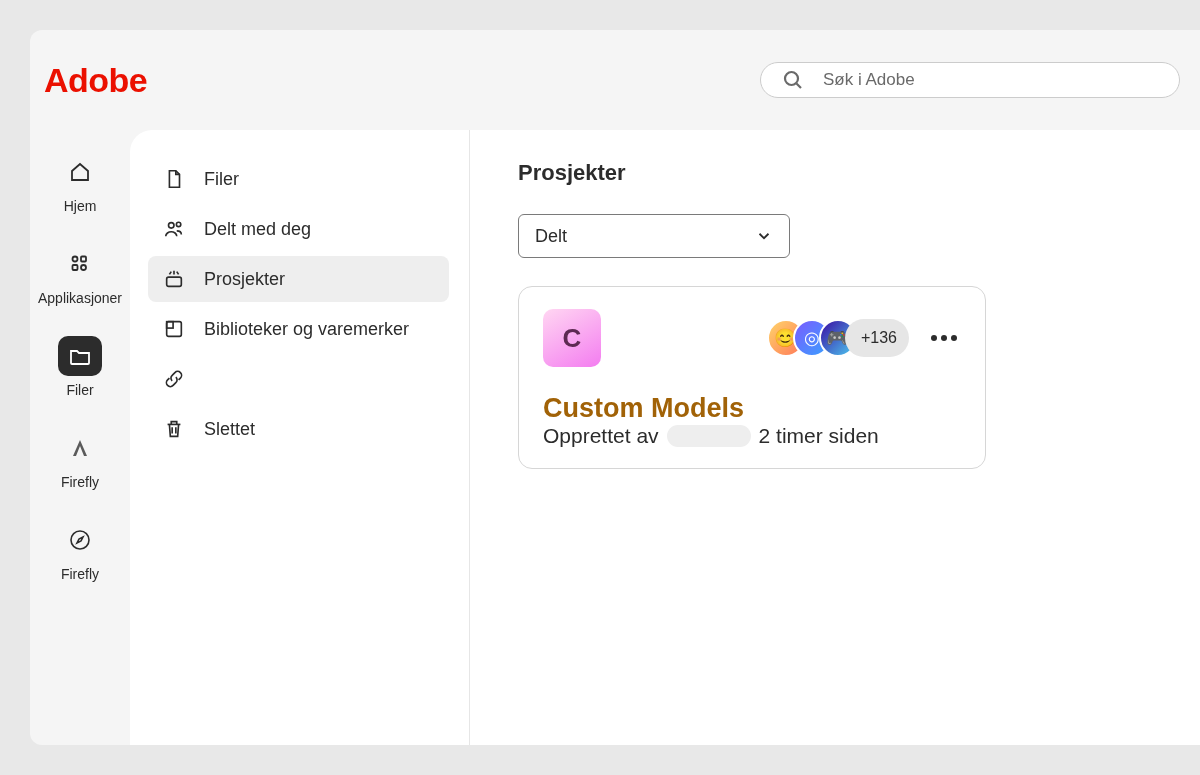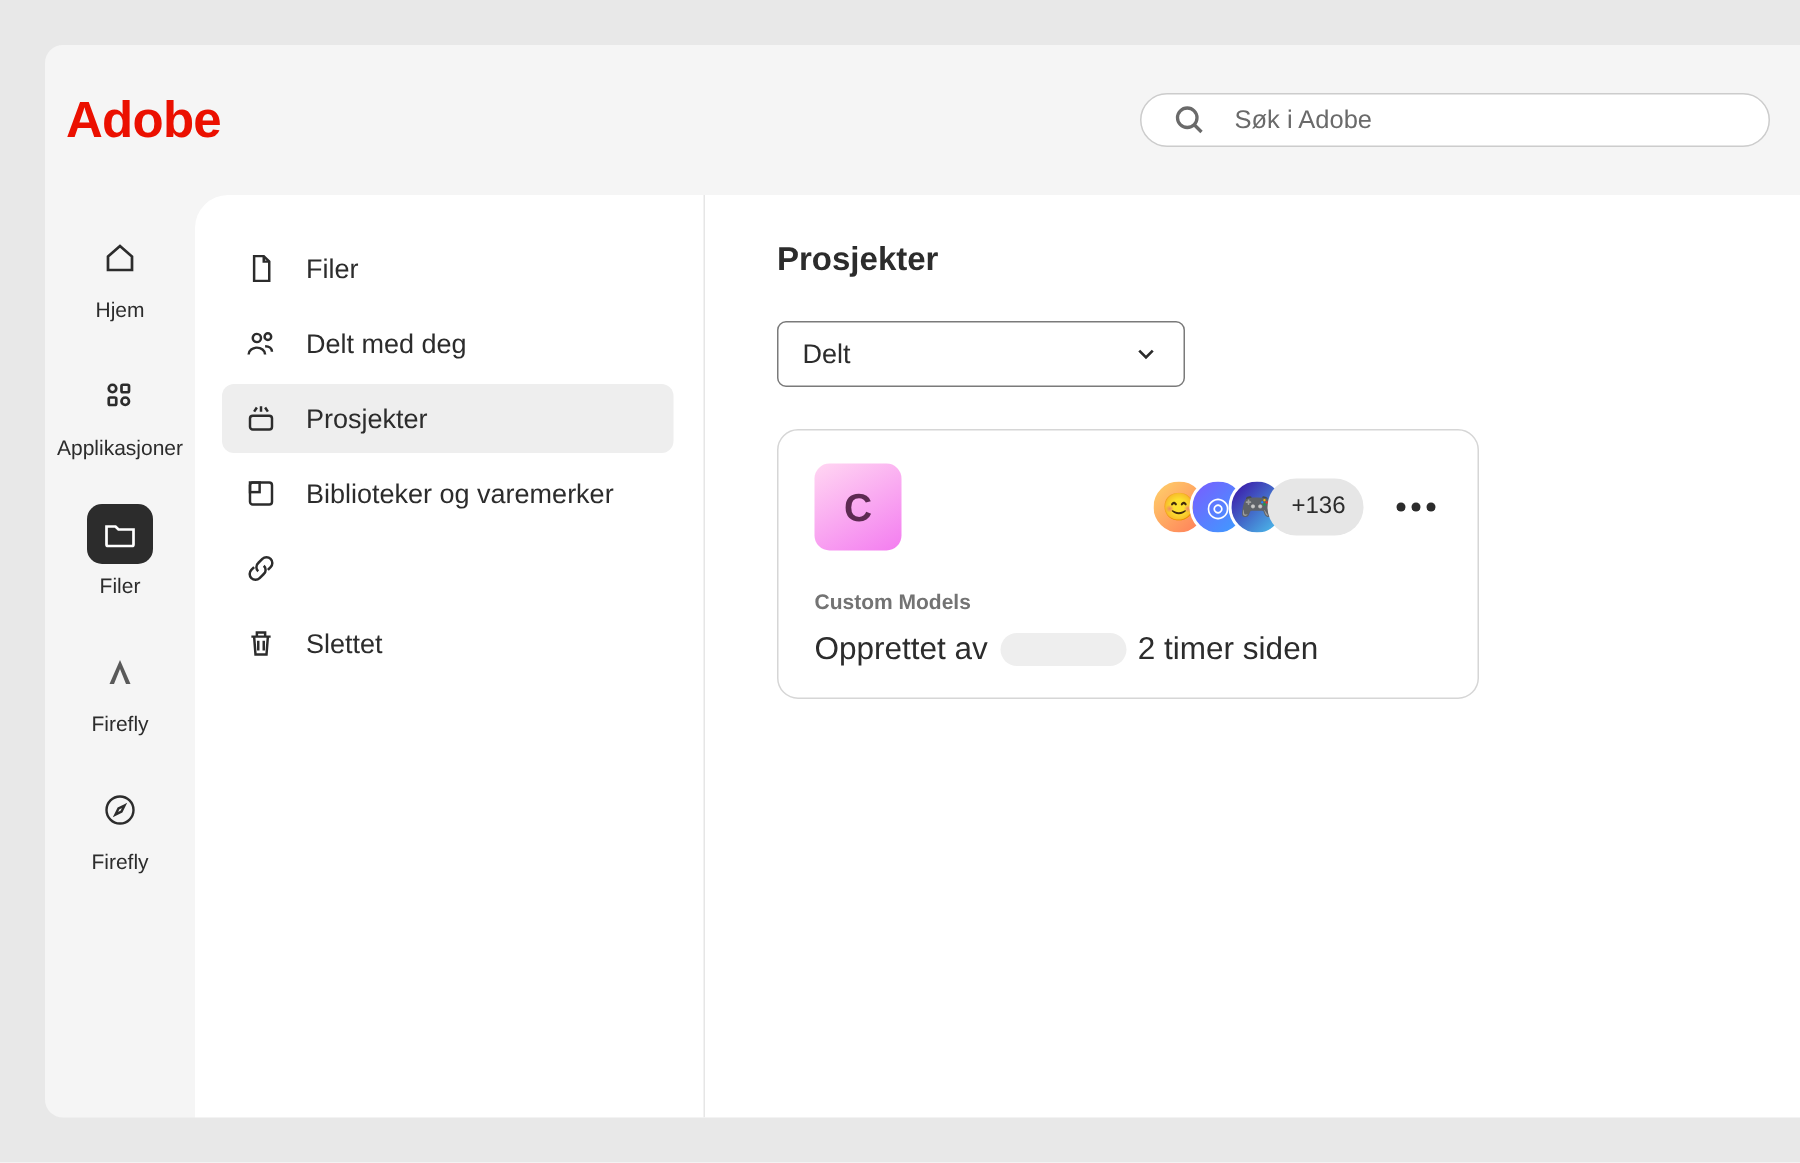--- a/index.html
+++ b/index.html
@@ -210,24 +210,23 @@
     .more-btn {
       display: flex;
       gap: 4px;
       cursor: pointer;
       padding: 4px;
     }
     .more-btn span {
       width: 6px; height: 6px; border-radius: 50%; background:#2c2c2c;
     }
     .proj-name {
-      font-size: 14px;
+      font-size: 27px;
       font-weight: 700;
-      color: #737373;
-      margin-bottom: 12px;
+      color: #a16207;
     }
     .proj-meta {
       display: flex;
       align-items: center;
       gap: 8px;
       font-size: 21px;
       color: #2c2c2c;
     }
     .redacted {
       width: 84px;

